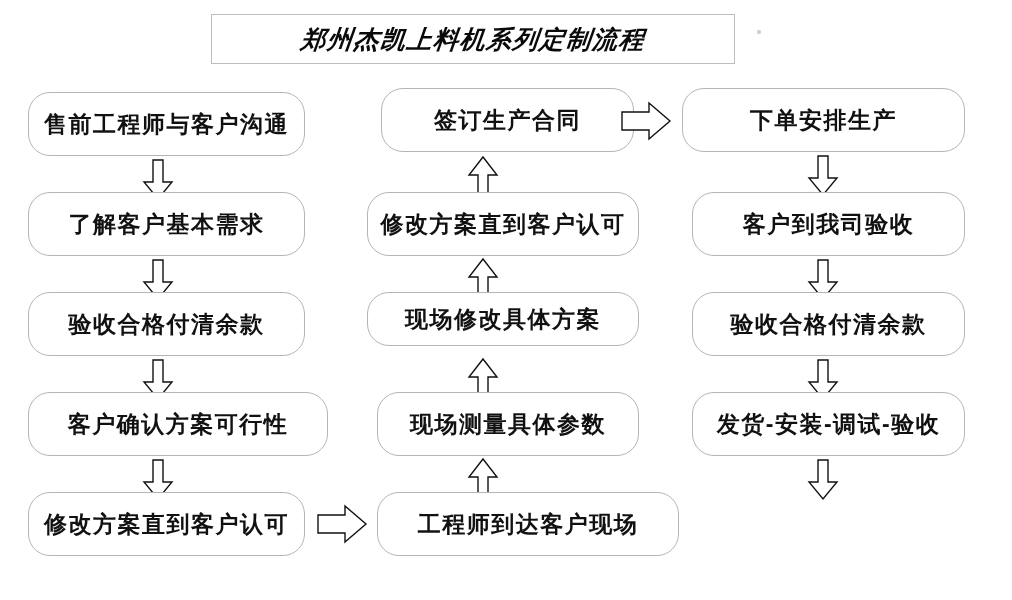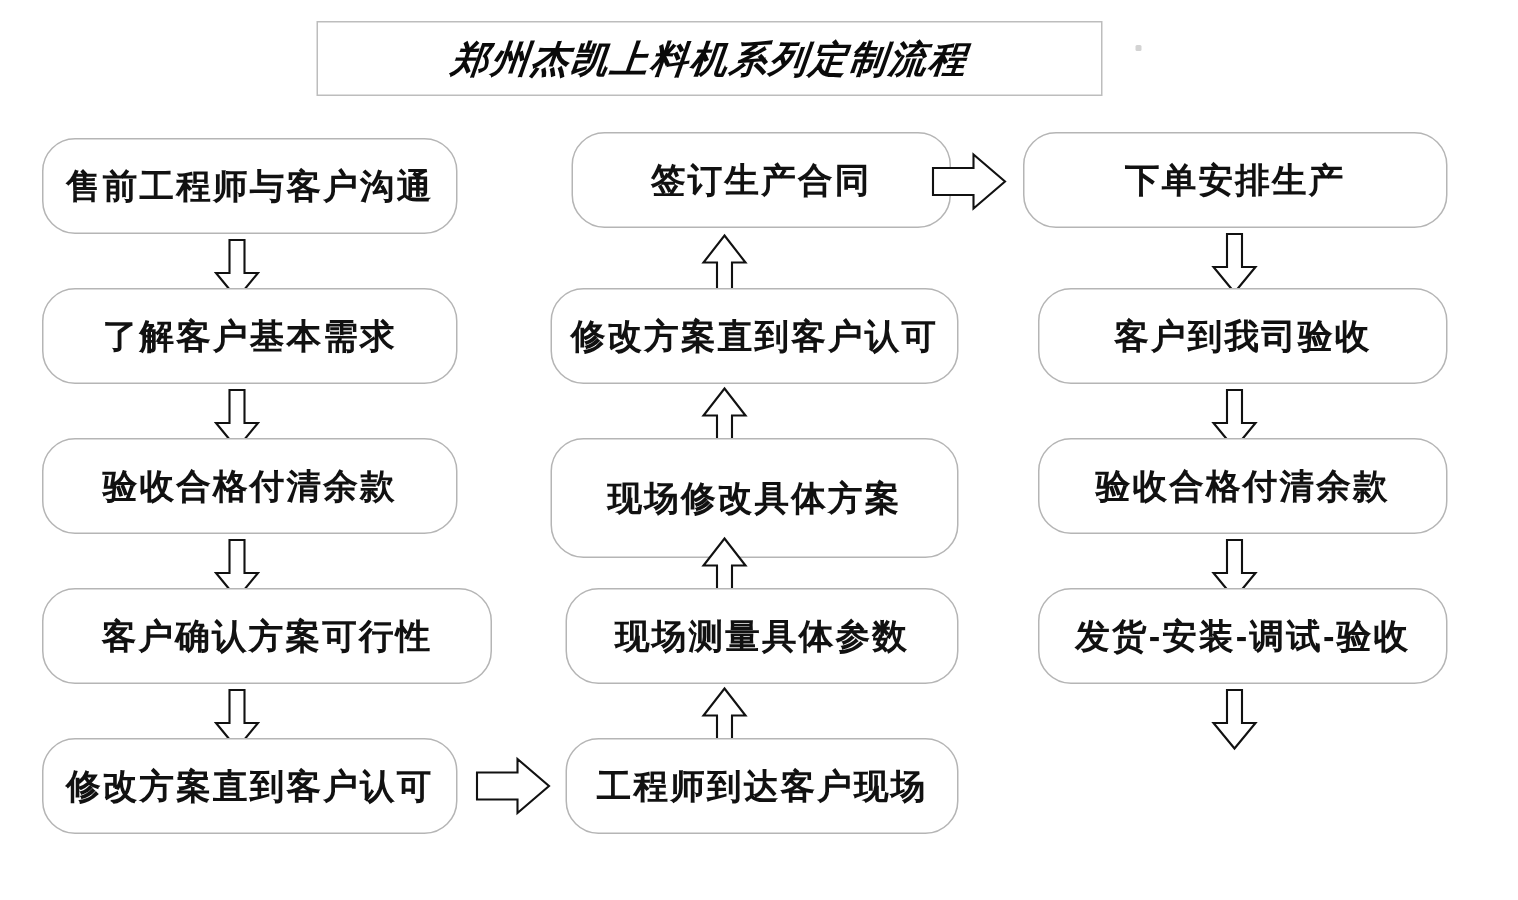--- a/index.html
+++ b/index.html
@@ -165,41 +165,41 @@
   <div class="node" style="left:367px; top:192px; width:272px; height:64px;">
     <span class="node-label">修改方案直到客户认可</span>
   </div>
 
   <div class="arrow" style="left:468px; top:258px;">
     <svg width="30" height="42" viewBox="0 0 30 42" aria-hidden="true">
       <polygon points="15,1 29,19 20,19 20,41 10,41 10,19 1,19"></polygon>
     </svg>
   </div>
 
-  <div class="node" style="left:367px; top:292px; width:272px; height:80px;">
+  <div class="node" style="left:367px; top:292px; width:272px; height:54px;">
     <span class="node-label">现场修改具体方案</span>
   </div>
 
   <div class="arrow" style="left:468px; top:358px;">
     <svg width="30" height="42" viewBox="0 0 30 42" aria-hidden="true">
       <polygon points="15,1 29,19 20,19 20,41 10,41 10,19 1,19"></polygon>
     </svg>
   </div>
 
   <div class="node" style="left:377px; top:392px; width:262px; height:64px;justify-content:center;">
     <span class="node-label">现场测量具体参数</span>
   </div>
 
   <div class="arrow" style="left:468px; top:458px;">
     <svg width="30" height="42" viewBox="0 0 30 42" aria-hidden="true">
       <polygon points="15,1 29,19 20,19 20,41 10,41 10,19 1,19"></polygon>
     </svg>
   </div>
 
-  <div class="node" style="left:377px; top:492px; width:262px; height:64px;">
+  <div class="node" style="left:377px; top:492px; width:302px; height:64px;">
     <span class="node-label">工程师到达客户现场</span>
   </div>
 
   <div class="arrow" style="left:622px; top:102px;">
     <svg width="50" height="38" viewBox="0 0 50 38" aria-hidden="true">
       <polygon points="0,10 27,10 27,1 48,19 27,37 27,28 0,28"></polygon>
     </svg>
   </div>
 
   <div class="node" style="left:682px; top:88px; width:283px; height:64px;">

